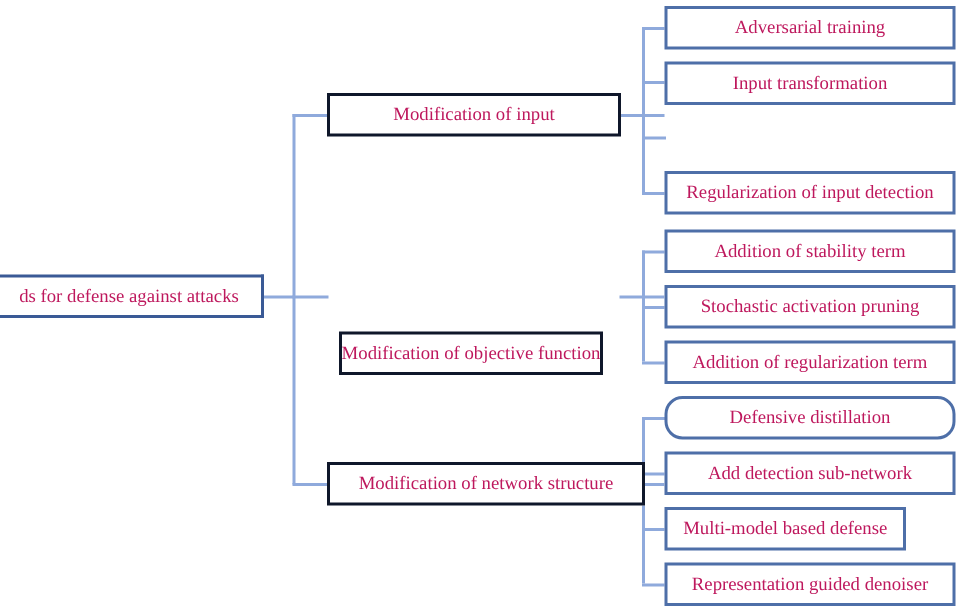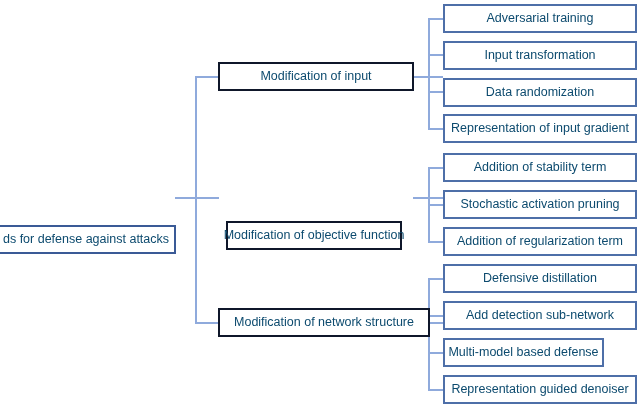--- a/index.html
+++ b/index.html
@@ -25,22 +25,23 @@
   .conn.v { width: 2px; }
 
   
   .node {
     position: absolute;
     box-sizing: border-box;
     background: #ffffff;
     display: flex;
     align-items: center;
     justify-content: center;
-    color: #0c4a6e;
+    color: #be185d;
     white-space: nowrap;
+    font-family: Liberation Serif, serif;
   }
 
   .node-root {
     border: 2px solid #3A5A96;
     border-left: none;
     font-size: 12.5px;
     padding-right: 2px;
   }
 
   .node-mid {
@@ -86,21 +87,21 @@
   <div class="conn h" style="left:428px; top:204px; width:16px;"></div>
   <div class="conn h" style="left:428px; top:241px; width:16px;"></div>
 
   <div class="conn h" style="left:413px; top:322px; width:30px;"></div>
   <div class="conn v" style="left:428px; top:278px; height:111px;"></div>
   <div class="conn h" style="left:428px; top:278px; width:16px;"></div>
   <div class="conn h" style="left:428px; top:315px; width:16px;"></div>
   <div class="conn h" style="left:428px; top:352px; width:16px;"></div>
   <div class="conn h" style="left:428px; top:389px; width:16px;"></div>
 
-  <div class="node node-root" style="left:0px; top:183px; width:176px; height:29px;margin-top:42px;">
+  <div class="node node-root" style="left:0px; top:183px; width:176px; height:29px;">
     <span class="node-label">ds for defense against attacks</span>
   </div>
 
   <div class="node node-mid" style="left:218px; top:62px; width:196px; height:29px;">
     <span class="node-label">Modification of input</span>
   </div>
 
   <div class="node node-mid" style="left:226px; top:183px; width:176px; height:29px;margin-top:38px;">
     <span class="node-label">Modification of objective function</span>
   </div>
@@ -110,41 +111,38 @@
   </div>
 
   <div class="node node-leaf" style="left:443px; top:4px; width:194px; height:29px;">
     <span class="node-label">Adversarial training</span>
   </div>
 
   <div class="node node-leaf" style="left:443px; top:41px; width:194px; height:29px;">
     <span class="node-label">Input transformation</span>
   </div>
 
-  <div class="node node-leaf" style="left:443px; top:78px; width:194px; height:29px;">
-    <span class="node-label">Data randomization</span>
-  </div>
 
   <div class="node node-leaf" style="left:443px; top:114px; width:194px; height:29px;">
-    <span class="node-label">Representation of input gradient</span>
+    <span class="node-label">Regularization of input detection</span>
   </div>
 
   <div class="node node-leaf" style="left:443px; top:153px; width:194px; height:29px;">
     <span class="node-label">Addition of stability term</span>
   </div>
 
   <div class="node node-leaf" style="left:443px; top:190px; width:194px; height:29px;">
     <span class="node-label">Stochastic activation pruning</span>
   </div>
 
   <div class="node node-leaf" style="left:443px; top:227px; width:194px; height:29px;">
     <span class="node-label">Addition of regularization term</span>
   </div>
 
-  <div class="node node-leaf" style="left:443px; top:264px; width:194px; height:29px;">
+  <div class="node node-leaf" style="left:443px; top:264px; width:194px; height:29px;border-radius:12px;">
     <span class="node-label">Defensive distillation</span>
   </div>
 
   <div class="node node-leaf" style="left:443px; top:301px; width:194px; height:29px;">
     <span class="node-label">Add detection sub-network</span>
   </div>
 
   <div class="node node-leaf" style="left:443px; top:338px; width:161px; height:29px;">
     <span class="node-label">Multi-model based defense</span>
   </div>

